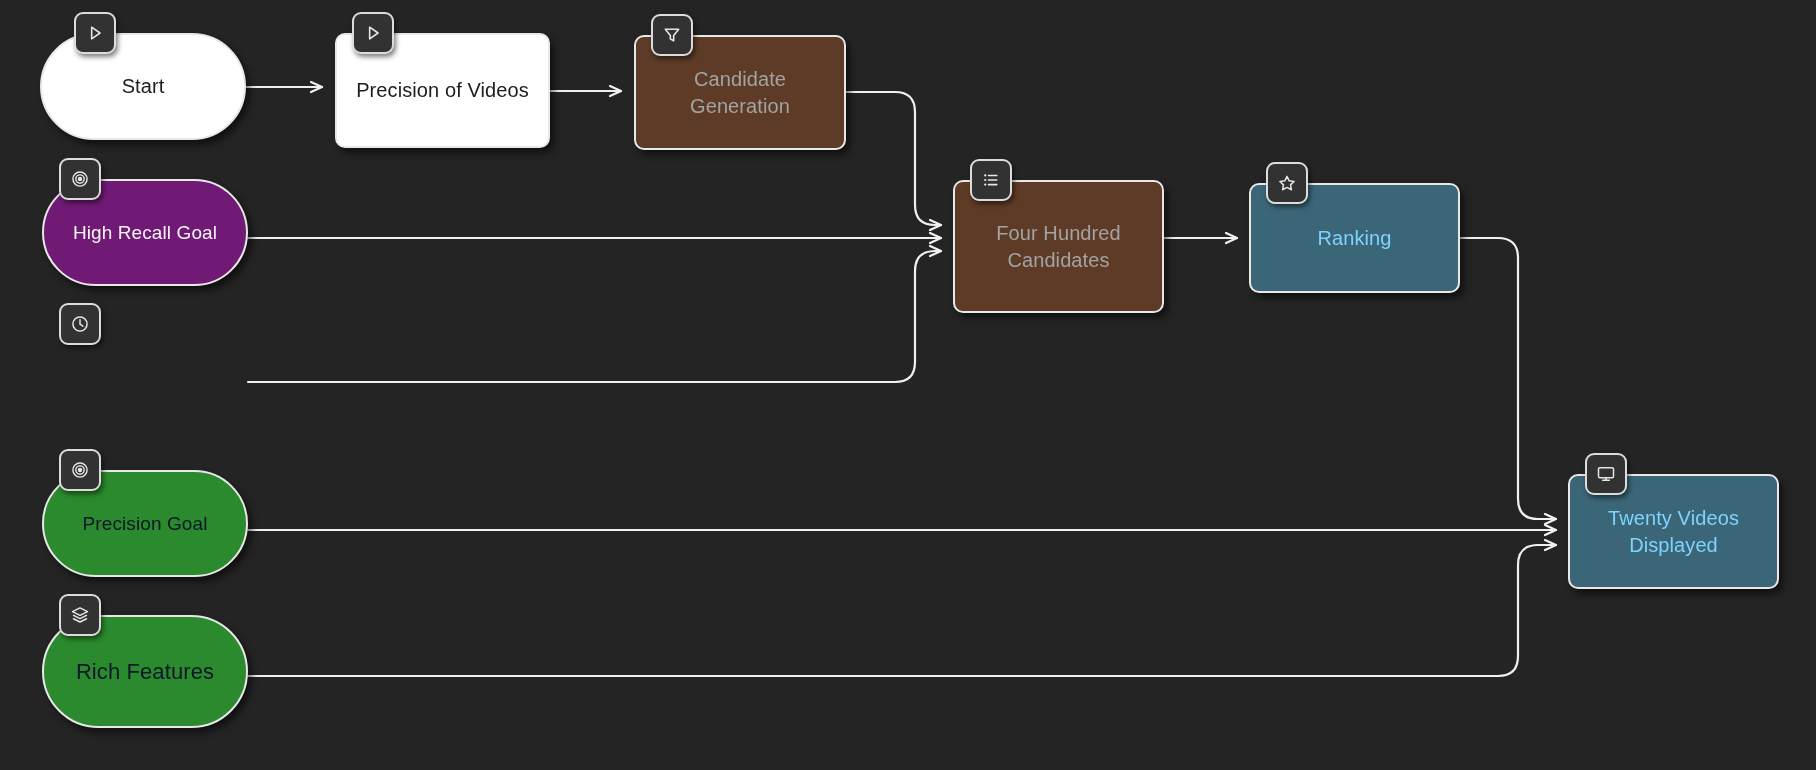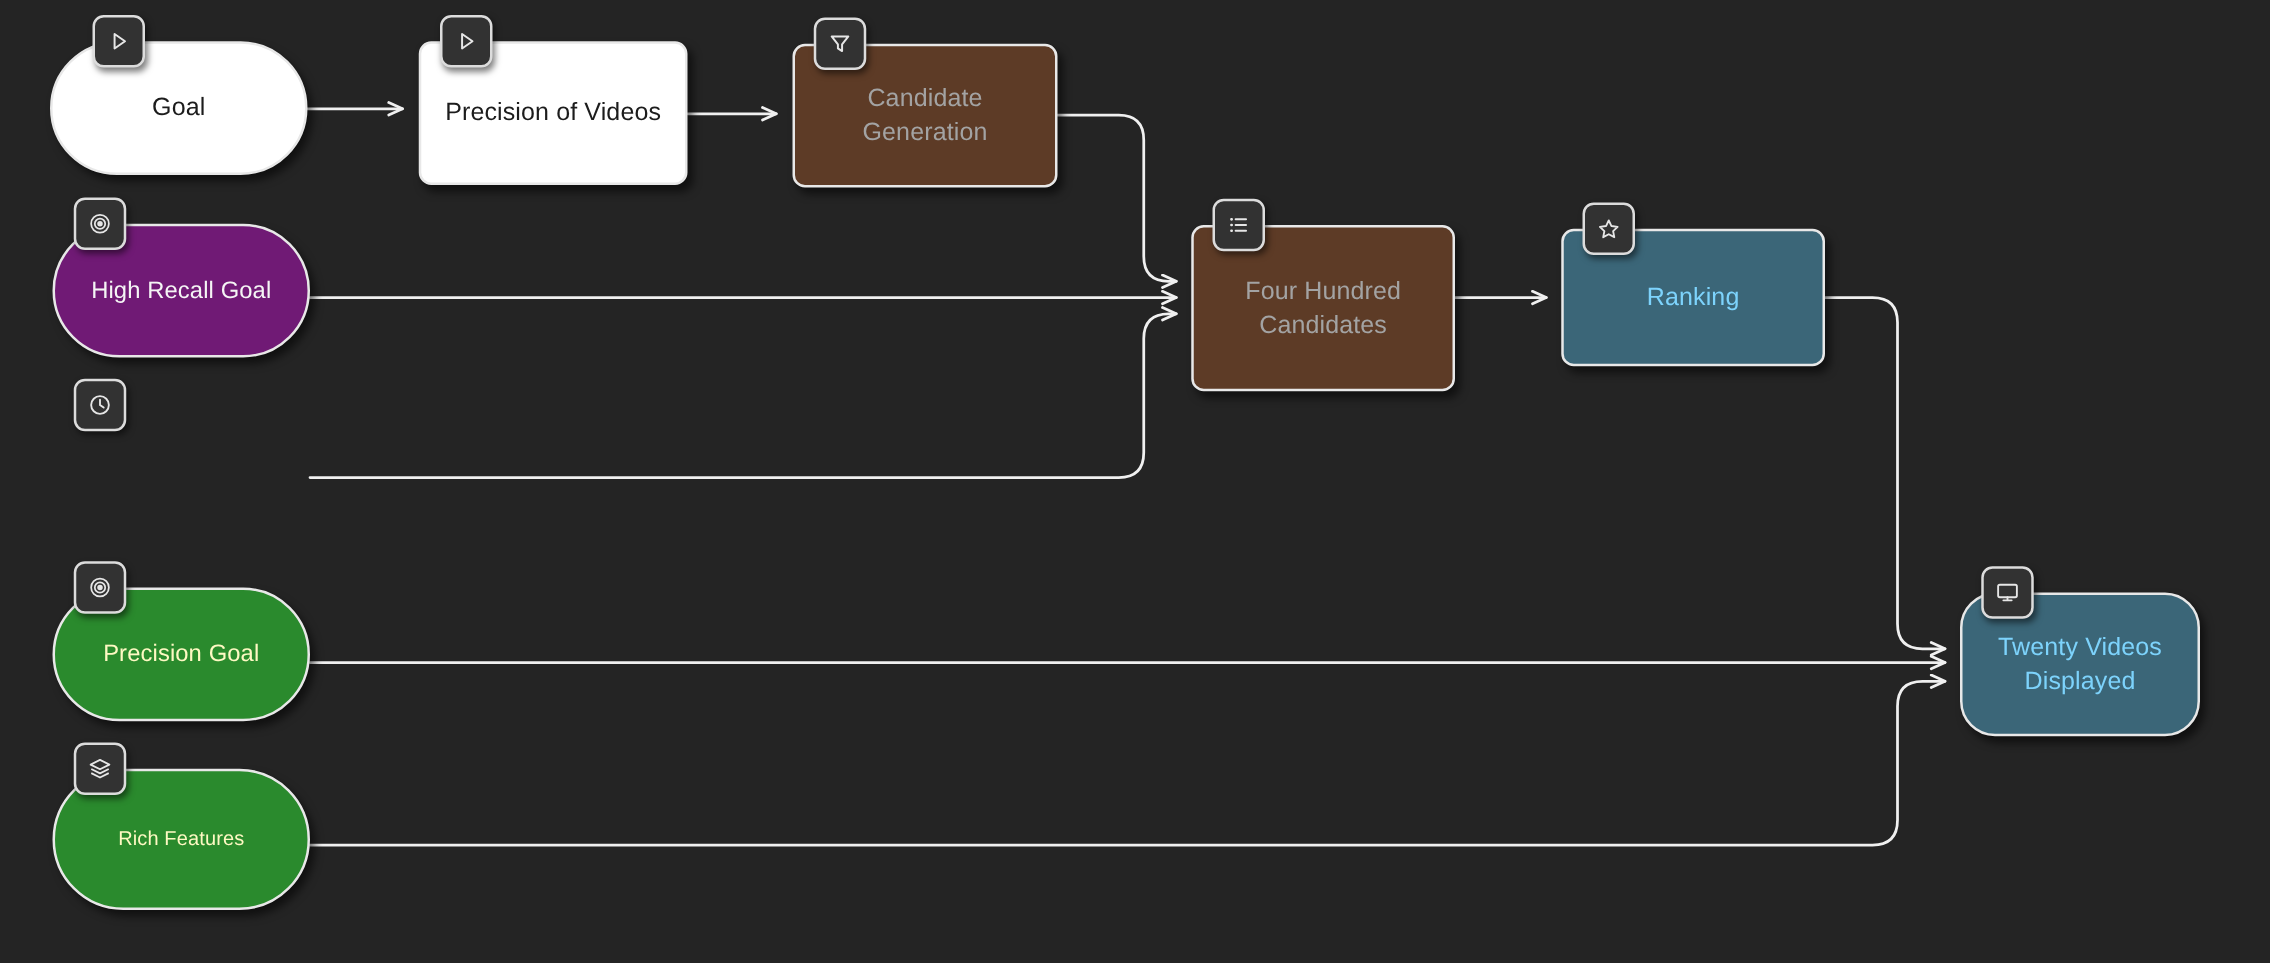--- a/index.html
+++ b/index.html
@@ -37,21 +37,21 @@
   }
   .node .label {
     padding: 0 10px;
     white-space: pre-line;
   }
   .node.stadium { border-radius: 999px; }
   .node.rect { border-radius: 10px; }
   .node.white { background: #ffffff; color: #1c1c1c; }
   .node.brown { background: #5d3b26; color: #a3a3a3; }
   .node.maroon { background: #701a75; color: #f5f5f5; }
-  .node.green { background: #2a8a2d; color: #fef9c3; }
+  .node.green { background: #2a8a2d; color: #0f172a; }
   .node.teal { background: #3b6678; color: #7dd3fc; }
 
   .badge {
     position: absolute;
     width: 38px;
     height: 38px;
     border-radius: 9px;
     background: #323232;
     border: 2px solid #dcdcdc;
     box-shadow: 2px 3px 5px rgba(0,0,0,0.5);
@@ -80,21 +80,21 @@
       <path d="M248,238 L941,238"></path>
       <path d="M248,382 L895,382 Q915,382 915,362 L915,271 Q915,251 935,251 L941,251"></path>
       <path d="M1164,238 L1237,238"></path>
       <path d="M1460,238 L1498,238 Q1518,238 1518,258 L1518,499 Q1518,519 1538,519 L1556,519"></path>
       <path d="M248,530 L1556,530"></path>
       <path d="M248,676 L1498,676 Q1518,676 1518,656 L1518,565 Q1518,545 1538,545 L1556,545"></path>
     </g>
   </svg>
 
   <div class="node stadium white" style="left:40px; top:33px; width:206px; height:107px; font-size:20px;">
-    <span class="label">Goal</span>
+    <span class="label">Start</span>
   </div>
   <div class="badge" style="left:74px; top:12px;">
     <svg width="20" height="20" viewBox="0 0 24 24" fill="none" stroke="#e6e6e6" stroke-width="1.9" stroke-linejoin="round">
       <path d="M8 5 L18 12 L8 19 Z"></path>
     </svg>
   </div>
 
   <div class="node rect white" style="left:335px; top:33px; width:215px; height:115px; font-size:20px;">
     <span class="label">Precision of Videos</span>
   </div>
@@ -156,32 +156,32 @@
     <span class="label">Precision Goal</span>
   </div>
   <div class="badge" style="left:59px; top:449px;">
     <svg width="20" height="20" viewBox="0 0 24 24" fill="none" stroke="#e6e6e6" stroke-width="1.7">
       <circle cx="12" cy="12" r="8.5"></circle>
         <circle cx="12" cy="12" r="5"></circle>
         <circle cx="12" cy="12" r="1.8" fill="#e6e6e6"></circle>
     </svg>
   </div>
 
-  <div class="node stadium green" style="left:42px; top:615px; width:206px; height:113px; font-size:16px;">
+  <div class="node stadium green" style="left:42px; top:615px; width:206px; height:113px; font-size:22px;">
     <span class="label">Rich Features</span>
   </div>
   <div class="badge" style="left:59px; top:594px;">
     <svg width="20" height="20" viewBox="0 0 24 24" fill="none" stroke="#e6e6e6" stroke-width="1.7" stroke-linejoin="round">
       <path d="M12 3.5 L21 8 L12 12.5 L3 8 Z"></path>
       <path d="M3.6 12.2 L12 16.4 L20.4 12.2"></path>
       <path d="M3.6 16.2 L12 20.4 L20.4 16.2"></path>
     </svg>
   </div>
 
-  <div class="node rect teal" style="left:1568px; top:474px; width:192px; height:115px; font-size:20px;border-radius:28px;">
+  <div class="node rect teal" style="left:1568px; top:474px; width:211px; height:115px; font-size:20px;">
     <span class="label">Twenty Videos
 Displayed</span>
   </div>
   <div class="badge" style="left:1585px; top:453px;">
     <svg width="20" height="20" viewBox="0 0 24 24" fill="none" stroke="#e6e6e6" stroke-width="1.8" stroke-linejoin="round" stroke-linecap="round">
       <rect x="3" y="4.5" width="18" height="12" rx="1.6"></rect>
       <path d="M12 16.5 V19.5 M8 19.5 H16"></path>
     </svg>
   </div>
 

